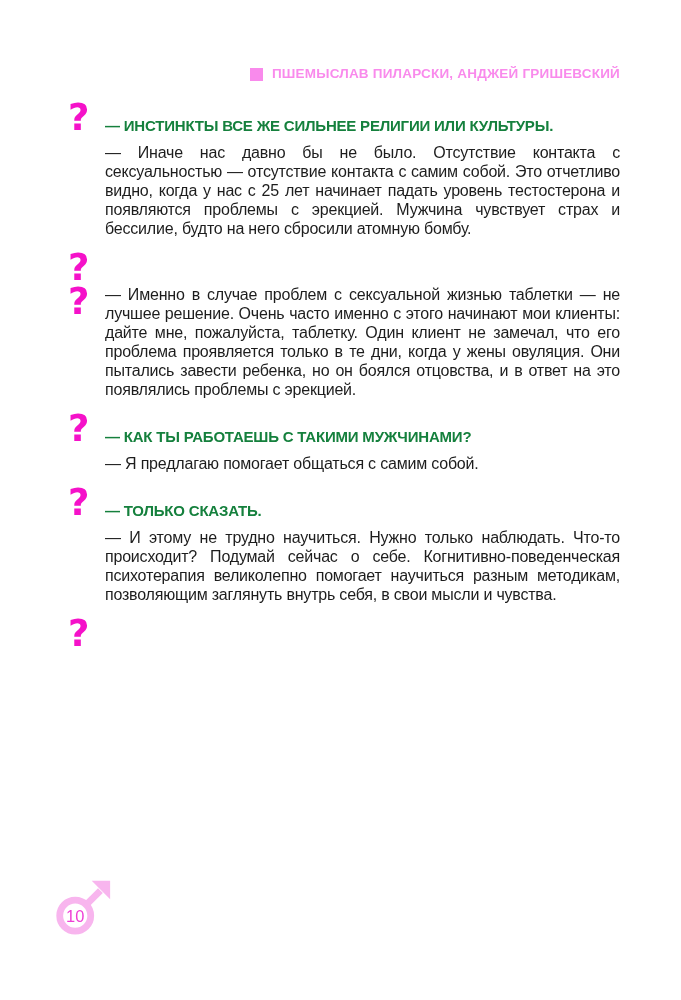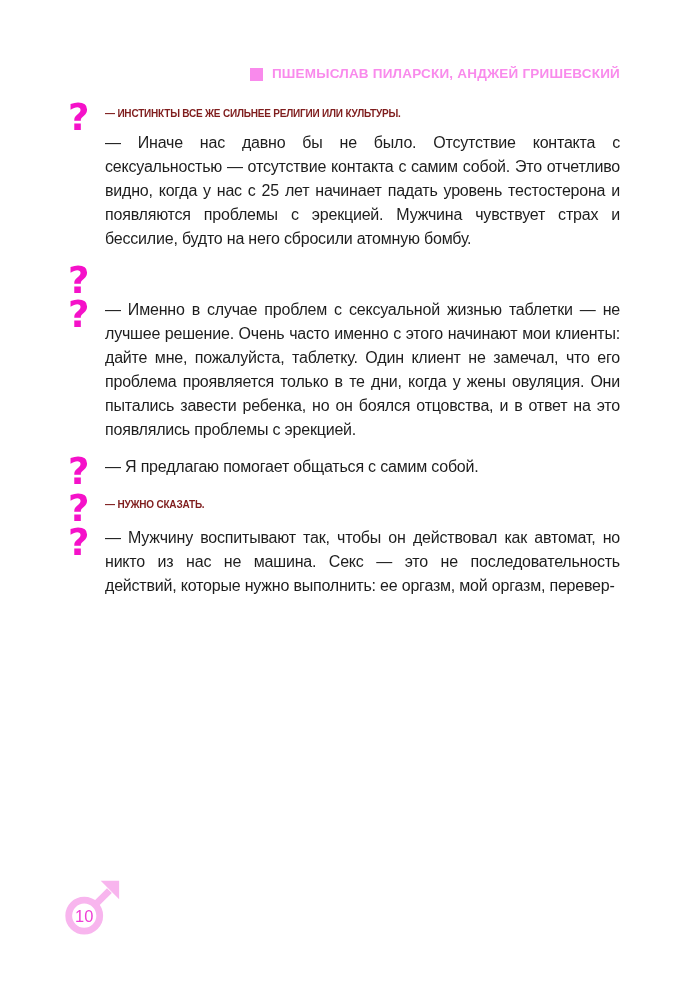--- a/index.html
+++ b/index.html
@@ -42,40 +42,40 @@
     width:37px;flex:none;
     color:var(--accent,#f511c9);
     font-weight:bold;
     font-size:37px;
     line-height:34px;
     margin-top:0px;
     font-family:"DejaVu Sans","Liberation Sans",sans-serif;
   }
   .qa-content{flex:1;min-width:0;}
   .question{
-    margin:3px 0 7px 0;
-    font-size:10px;
+    margin:15px 0 7px 0;
+    font-size:15px;
     font-weight:bold;
-    color:#7f1d1d;
+    color:#15803d;
     line-height:20px;
     letter-spacing:-0.2px;
     text-align:left;
   }
   .answer{
     margin:0 0 13px 0;
     font-size:16px;
     color:var(--text-color,#1d1d1d);
-    line-height:24px;
+    line-height:19px;
     letter-spacing:-0.2px;
     text-align:justify;
   }
   
   .page-marker{
     position:absolute;
-    left:60px;top:876px;
+    left:51px;top:876px;
     width:62px;height:62px;
   }
   .page-marker svg{display:block;width:62px;height:62px;}
 </style>
 </head>
 <body>
 
 <div class="page">
 
   <header class="page-header">
@@ -98,33 +98,34 @@
       </div>
       <div class="qa-block">
         <div class="qmark">?</div>
         <div class="qa-content">
           <p class="answer">— Именно в случае проблем с сексуальной жизнью таблетки — не лучшее решение. Очень часто именно с этого начинают мои клиенты: дайте мне, пожалуйста, таблетку. Один клиент не замечал, что его проблема проявляется только в те дни, когда у жены овуляция. Они пытались завести ребенка, но он боялся отцовства, и в ответ на это появлялись проблемы с эрекцией.</p>
         </div>
       </div>
       <div class="qa-block">
         <div class="qmark">?</div>
         <div class="qa-content">
+          <h2 class="question">— КАК ТЫ РАБОТАЕШЬ С ТАКИМИ МУЖЧИНАМИ?</h2>
           <p class="answer">— Я предлагаю помогает общаться с самим собой.</p>
         </div>
       </div>
       <div class="qa-block">
         <div class="qmark">?</div>
         <div class="qa-content">
-          <h2 class="question">— НУЖНО СКАЗАТЬ.</h2>
+          <h2 class="question">— ТОЛЬКО СКАЗАТЬ.</h2>
+          <p class="answer">— И этому не трудно научиться. Нужно только наблюдать. Что-то происходит? Подумай сейчас о себе. Когнитивно-поведенческая психотерапия великолепно помогает научиться разным методикам, позволяющим заглянуть внутрь себя, в свои мысли и чувства.</p>
         </div>
       </div>
       <div class="qa-block">
         <div class="qmark">?</div>
         <div class="qa-content">
-          <p class="answer">— Мужчину воспитывают так, чтобы он действовал как автомат, но никто из нас не машина. Секс — это не последовательность действий, которые нужно выполнить: ее оргазм, мой оргазм, перевер-</p>
         </div>
       </div>
     </main>
 
   <div class="page-marker">
     <svg viewBox="0 0 64 64" aria-hidden="true">
       <circle cx="25" cy="41" r="16" fill="none" stroke="#f8b5ee" stroke-width="7"></circle>
       <line x1="37" y1="29" x2="51" y2="15" stroke="#f8b5ee" stroke-width="7"></line>
       <polygon points="42,5 61,5 61,24" fill="#f8b5ee"></polygon>
       <text x="25" y="47" text-anchor="middle" font-family="Liberation Sans, sans-serif" font-size="17" fill="#ef3ed5">10</text>

